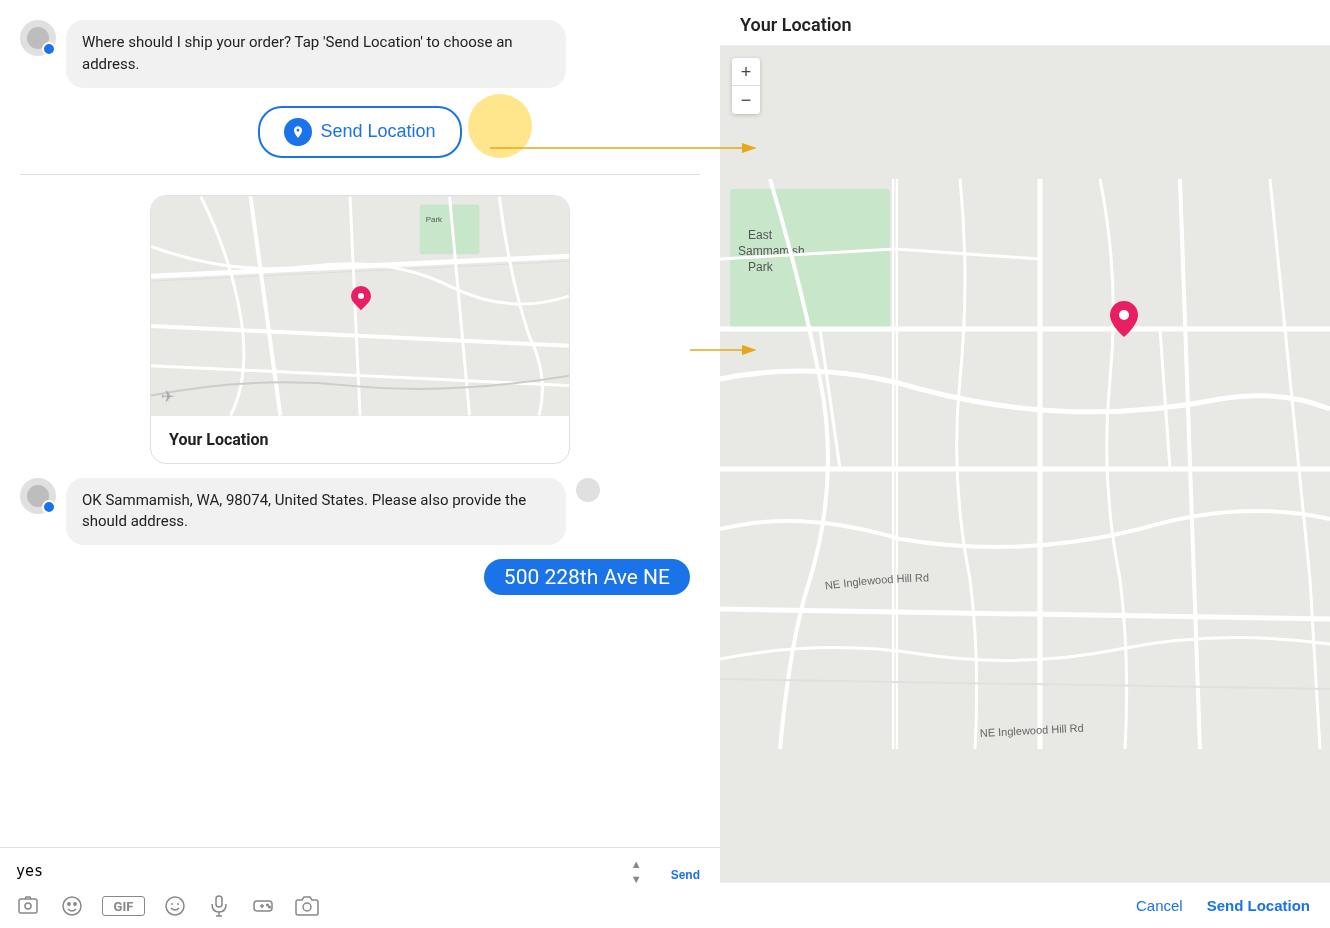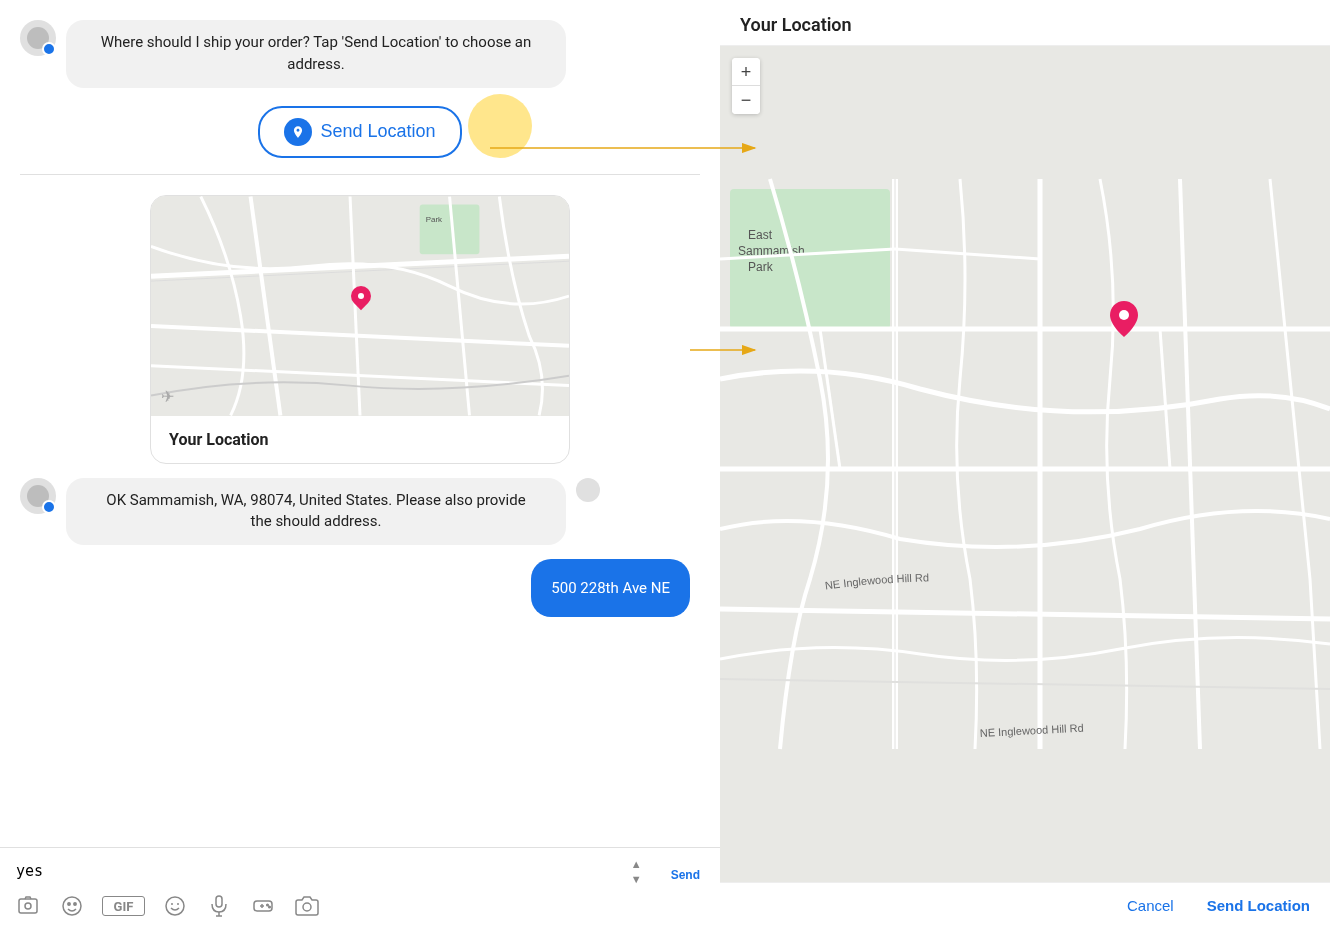--- a/index.html
+++ b/index.html
@@ -63,41 +63,40 @@
     .avatar-inner {
       width: 22px;
       height: 22px;
       background: #bdbdbd;
       border-radius: 50%;
     }
 
     .bubble-bot {
       background: #f1f1f1;
       border-radius: 18px;
-      padding: 12px 30px;
+      padding: 12px 16px;
       max-width: 500px;
       font-size: 15px;
       color: #222;
       line-height: 1.45;
-      text-align: center;
     }
 
     
     .message-row-user {
       display: flex;
       justify-content: flex-end;
       padding-right: 10px;
     }
 
     .bubble-user {
       background: #1a73e8;
       color: #fff;
       border-radius: 20px;
-      padding: 20px 20px;
-      font-size: 15px;
+      padding: 6px 20px;
+      font-size: 21px;
       max-width: 400px;
     }
 
     
     .send-location-row {
       display: flex;
       justify-content: center;
       padding: 4px 0 2px 0;
       position: relative;
     }
@@ -262,21 +261,21 @@
       flex: 1;
       background: #e8e8e4;
       position: relative;
       overflow: hidden;
     }
 
     .map-footer {
       padding: 14px 20px;
       display: flex;
       justify-content: flex-end;
-      gap: 33px;
+      gap: 24px;
       border-top: 1px solid #eee;
       background: #fff;
     }
 
     .cancel-btn {
       background: none;
       border: none;
       color: #1a73e8;
       font-size: 15px;
       cursor: pointer;

